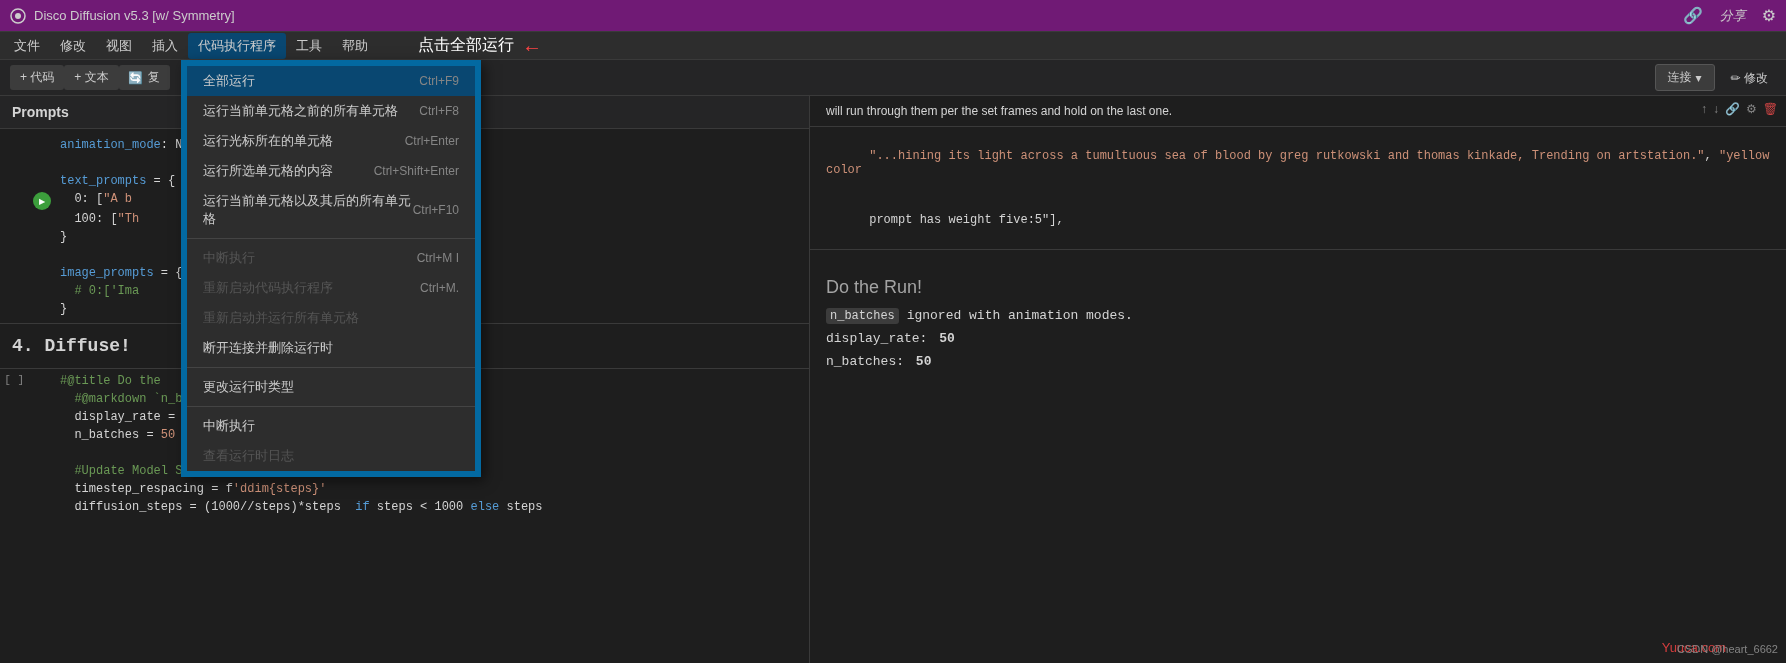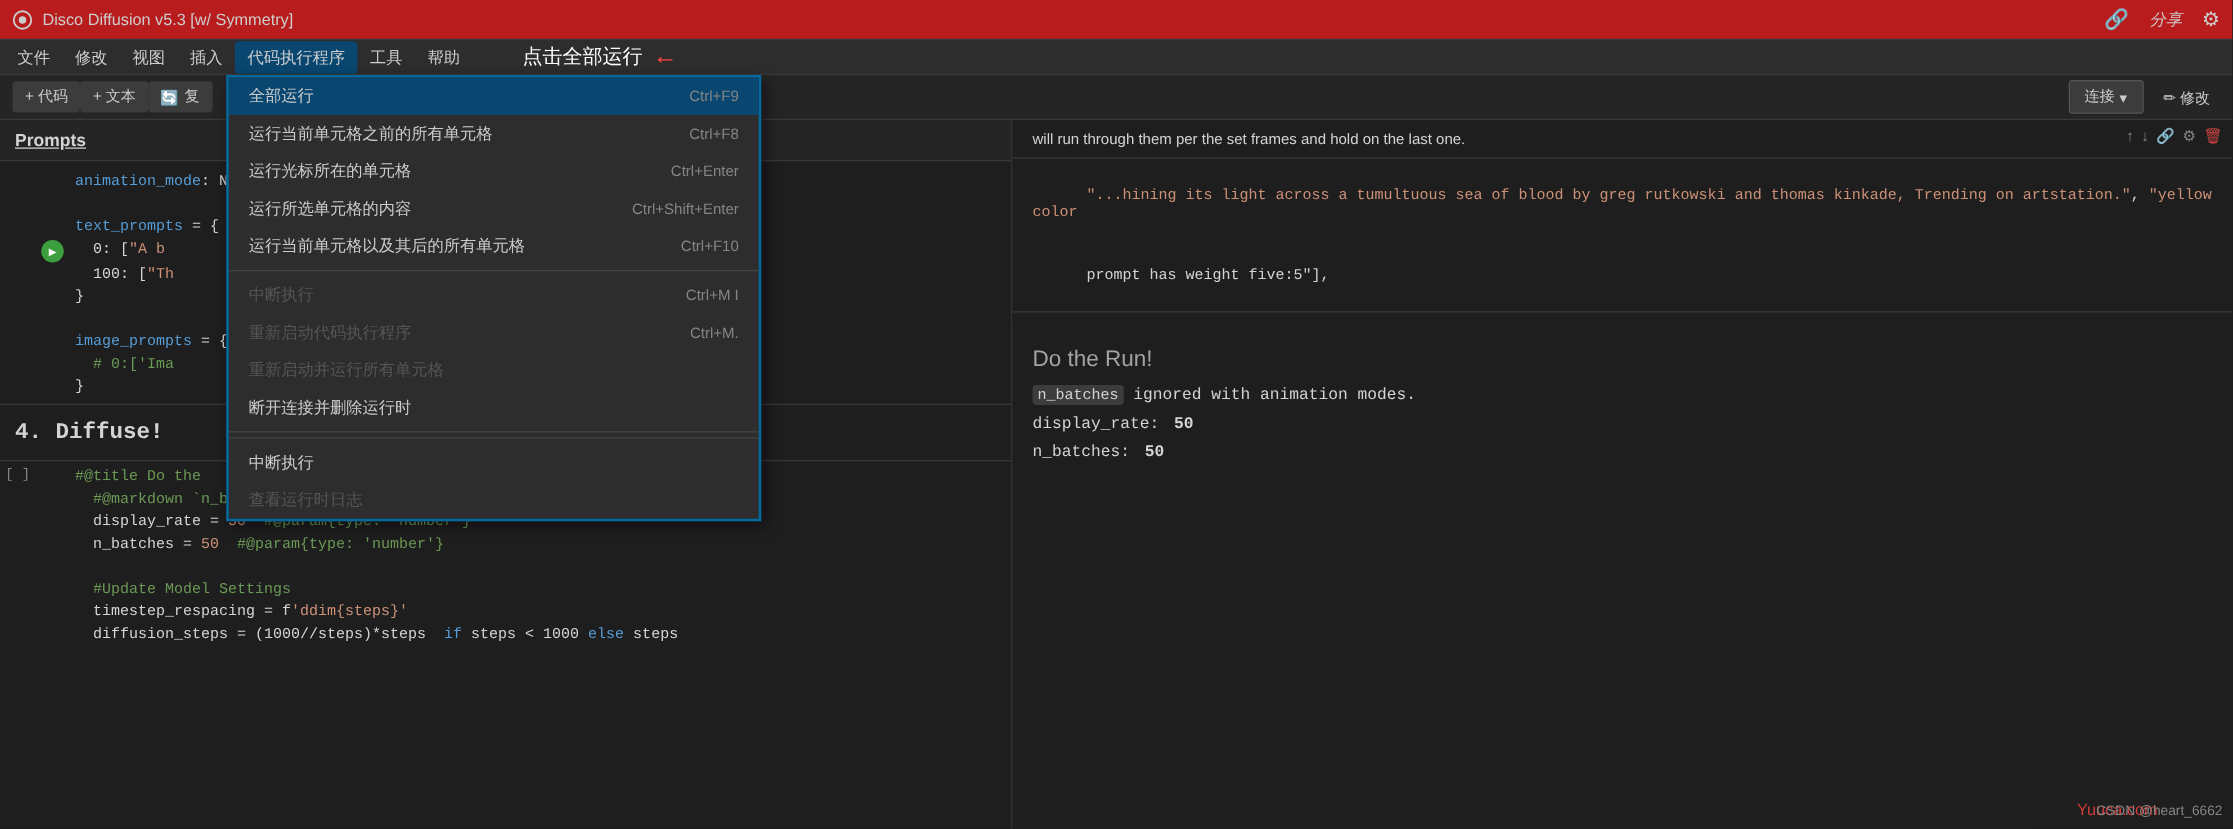--- a/index.html
+++ b/index.html
@@ -9,21 +9,21 @@
       font-family: 'Segoe UI', Arial, sans-serif;
       font-size: 13px;
       width: 1786px;
       height: 663px;
       overflow: hidden;
       position: relative;
     }
 
     
     .title-bar {
-      background: #b91c1c;
+      background: #701a75;
       height: 32px;
       display: flex;
       align-items: center;
       padding: 0 10px;
       border-bottom: 1px solid #3a3a3a;
       position: relative;
     }
     .title-bar-logo {
       width: 16px;
       height: 16px;
@@ -146,21 +146,20 @@
       position: relative;
     }
 
     .section-header {
       background: #252526;
       padding: 8px 12px;
       color: #d4d4d4;
       font-size: 14px;
       font-weight: bold;
       border-bottom: 1px solid #3a3a3a;
-      text-decoration: underline;
     }
 
     .code-area {
       font-family: 'Consolas', 'Courier New', monospace;
       font-size: 12px;
       padding: 8px 0;
       overflow: auto;
       height: 100%;
     }
 
@@ -279,23 +278,23 @@
       border-radius: 3px;
       color: #d4d4d4;
       font-size: 12px;
     }
 
     
     .dropdown-menu {
       position: absolute;
       top: 60px;
       left: 181px;
-      width: 428px;
+      width: 300px;
       background: #2d2d2d;
-      border: 2px solid #0369a1;
+      border: 6px solid #0369a1;
       z-index: 1000;
       box-shadow: 4px 4px 12px rgba(0,0,0,0.5);
     }
     .dropdown-item {
       display: flex;
       justify-content: space-between;
       align-items: center;
       padding: 6px 16px;
       cursor: pointer;
       color: #cccccc;
@@ -574,20 +573,24 @@
   </div>
   <div class="dropdown-item disabled">
     <span>重新启动并运行所有单元格</span>
     <span class="dropdown-shortcut"></span>
   </div>
   <div class="dropdown-item">
     <span>断开连接并删除运行时</span>
     <span class="dropdown-shortcut"></span>
   </div>
   <div class="dropdown-divider"></div>
+  <div class="dropdown-item">
+    <span>更改运行时类型</span>
+    <span class="dropdown-shortcut"></span>
+  </div>
   <div class="dropdown-divider"></div>
   <div class="dropdown-item">
     <span>中断执行</span>
     <span class="dropdown-shortcut"></span>
   </div>
   <div class="dropdown-item disabled">
     <span>查看运行时日志</span>
     <span class="dropdown-shortcut"></span>
   </div>
 </div>

